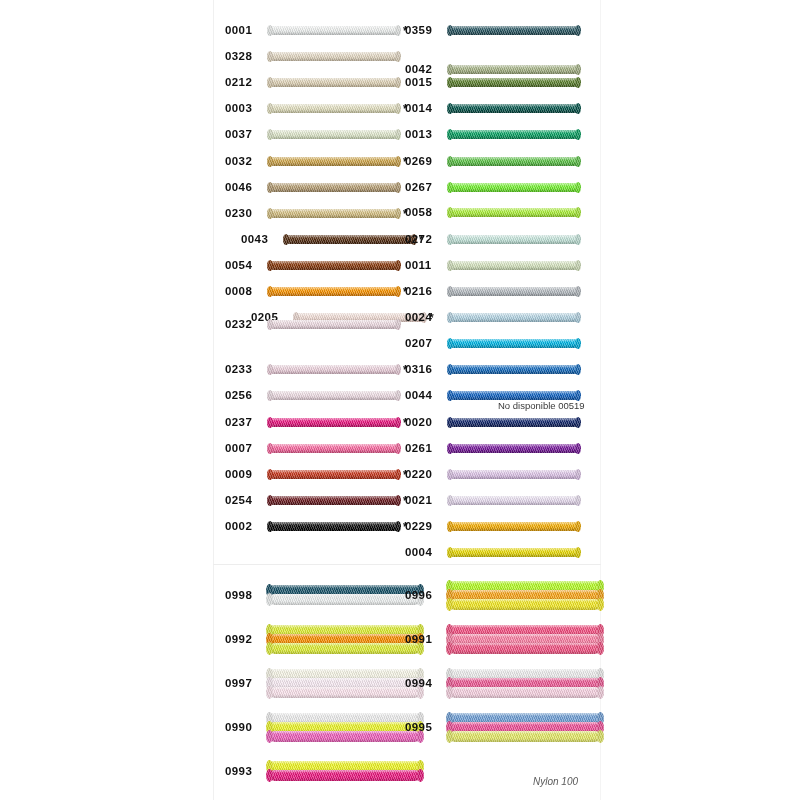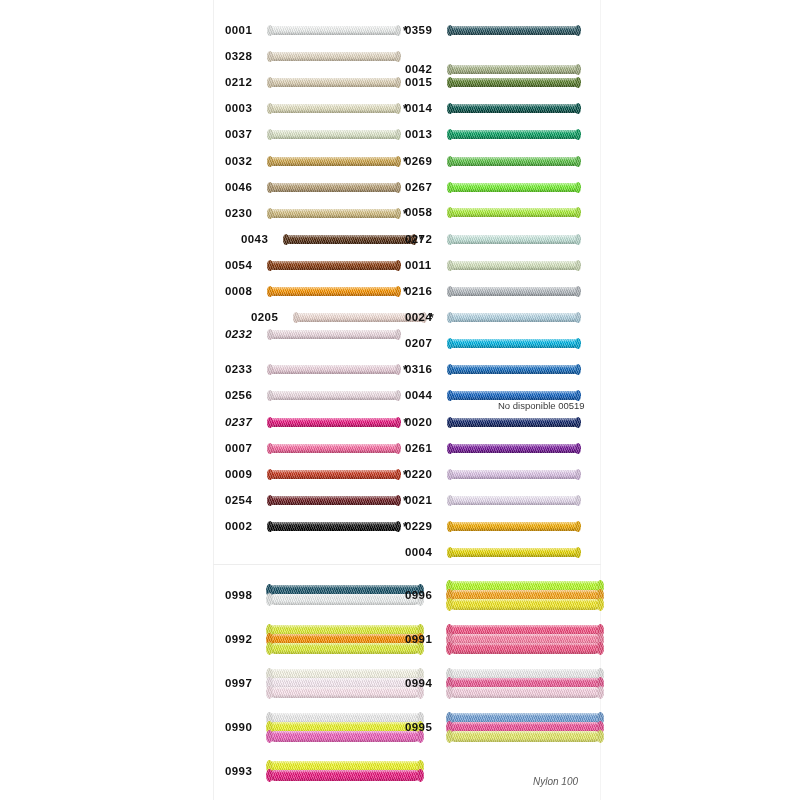--- a/index.html
+++ b/index.html
@@ -230,40 +230,40 @@
         </div>
         <div class="star">*</div>
       </div>
       <div class="row single" style="top: 305.1px; margin-left: 26px;">
         <div class="code">0205</div>
         <div class="swatch-wrap">
           <div class="skein" style="background: repeating-linear-gradient(68deg, rgba(255, 255, 255, 0.3) 0px, rgba(255, 255, 255, 0.3) 1px, rgba(0, 0, 0, 0.09) 1px, rgba(0, 0, 0, 0.09) 2px), linear-gradient(rgb(239, 220, 213) 0%, rgb(239, 220, 213) 38%, rgb(227, 202, 193) 100%);"></div>
         </div>
         <div class="star">*</div>
       </div>
-      <div class="row single" style="top: 322px; font-style: italic;">
+      <div class="row single" style="top: 312px;">
         <div class="code">0232</div>
         <div class="swatch-wrap">
           <div class="skein" style="background: repeating-linear-gradient(68deg, rgba(255, 255, 255, 0.3) 0px, rgba(255, 255, 255, 0.3) 1px, rgba(0, 0, 0, 0.09) 1px, rgba(0, 0, 0, 0.09) 2px), linear-gradient(rgb(236, 218, 224) 0%, rgb(236, 218, 224) 38%, rgb(224, 200, 210) 100%);"></div>
         </div>
       </div>
       <div class="row single" style="top: 357.3px;">
         <div class="code">0233</div>
         <div class="swatch-wrap">
           <div class="skein" style="background: repeating-linear-gradient(68deg, rgba(255, 255, 255, 0.3) 0px, rgba(255, 255, 255, 0.3) 1px, rgba(0, 0, 0, 0.09) 1px, rgba(0, 0, 0, 0.09) 2px), linear-gradient(rgb(235, 210, 220) 0%, rgb(235, 210, 220) 38%, rgb(223, 190, 204) 100%);"></div>
         </div>
         <div class="star">*</div>
       </div>
       <div class="row single" style="top: 383.4px;">
         <div class="code">0256</div>
         <div class="swatch-wrap">
           <div class="skein" style="background: repeating-linear-gradient(68deg, rgba(255, 255, 255, 0.3) 0px, rgba(255, 255, 255, 0.3) 1px, rgba(0, 0, 0, 0.09) 1px, rgba(0, 0, 0, 0.09) 2px), linear-gradient(rgb(237, 221, 227) 0%, rgb(237, 221, 227) 38%, rgb(226, 204, 213) 100%);"></div>
         </div>
       </div>
-      <div class="row single" style="top: 409.5px; font-style: italic;">
+      <div class="row single" style="top: 409.5px;">
         <div class="code">0237</div>
         <div class="swatch-wrap">
           <div class="skein" style="background: repeating-linear-gradient(68deg, rgba(255, 255, 255, 0.3) 0px, rgba(255, 255, 255, 0.3) 1px, rgba(0, 0, 0, 0.09) 1px, rgba(0, 0, 0, 0.09) 2px), linear-gradient(rgb(232, 24, 127) 0%, rgb(232, 24, 127) 38%, rgb(207, 11, 109) 100%);"></div>
         </div>
         <div class="star">*</div>
       </div>
       <div class="row single" style="top: 435.6px;">
         <div class="code">0007</div>
         <div class="swatch-wrap">
           <div class="skein" style="background: repeating-linear-gradient(68deg, rgba(255, 255, 255, 0.3) 0px, rgba(255, 255, 255, 0.3) 1px, rgba(0, 0, 0, 0.09) 1px, rgba(0, 0, 0, 0.09) 2px), linear-gradient(rgb(246, 107, 160) 0%, rgb(246, 107, 160) 38%, rgb(233, 85, 141) 100%);"></div>

